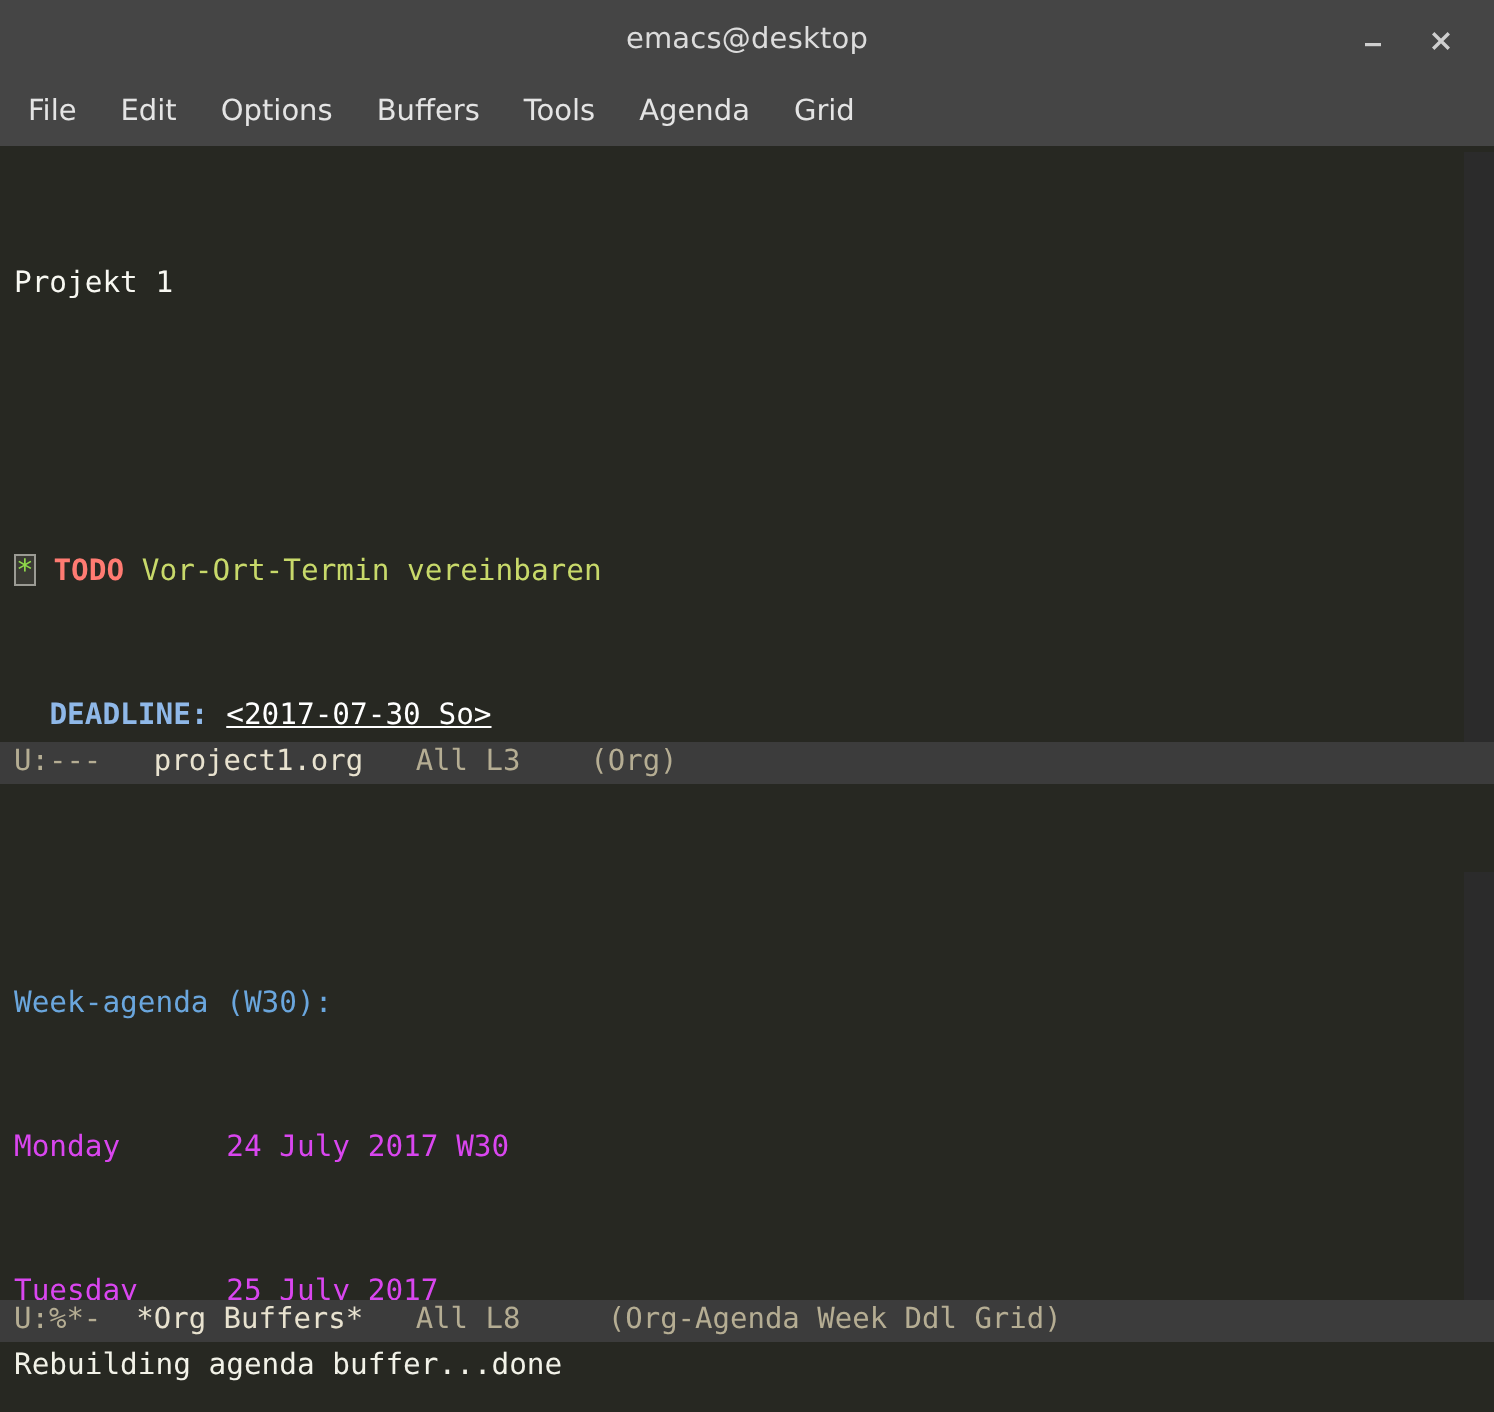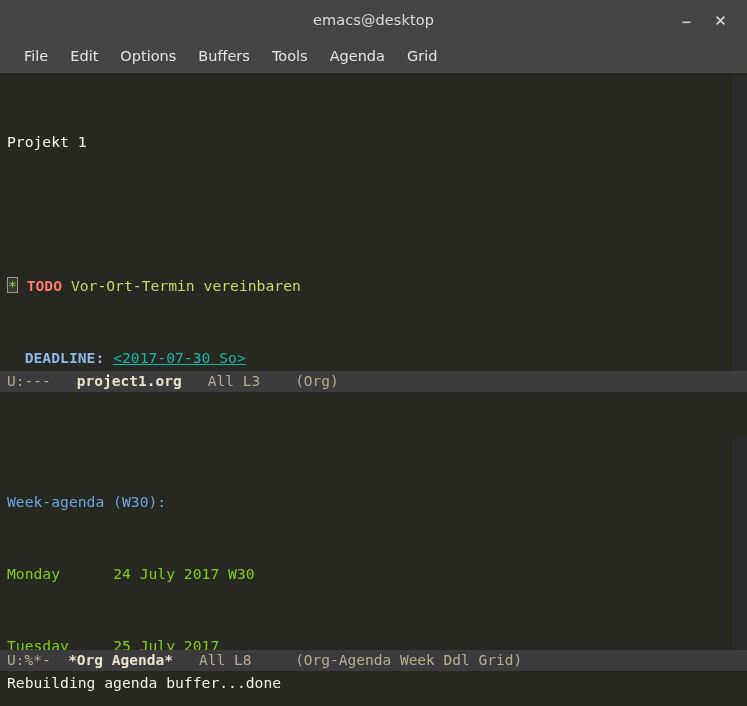--- a/index.html
+++ b/index.html
@@ -61,21 +61,21 @@
   }
   .win-btn svg { display: block; }
 
   
   #menubar {
     height: 33px;
     background: #454545;
     flex: 0 0 auto;
     display: flex;
     align-items: center;
-    padding-left: 13px;
+    padding-left: 3px;
     box-sizing: border-box;
   }
   .menu-item {
     color: #e4e4e4;
     font-family: "DejaVu Sans", "Liberation Sans", sans-serif;
     font-size: 14.5px;
     padding: 2px 11px 3px 11px;
     cursor: default;
     white-space: pre;
   }
@@ -121,23 +121,23 @@
     padding-top: 3px;
     box-sizing: border-box;
   }
   .line { height: 18px; white-space: pre; }
 
   
   .f-default   { color: #f8f8f2; }
   .f-headline  { color: #c8d96a; }        
   .f-todo      { color: #ff7b72; font-weight: bold; }
   .f-deadline  { color: #8fb8e8; font-weight: bold; }
-  .f-timestamp { color: #14b8a6; text-decoration: underline; }
+  .f-timestamp { color: #ffffff; text-decoration: underline; }
   .f-agenda-structure { color: #6aa6dd; }
-  .f-agenda-date      { color: #84cc16; text-align: center; }
+  .f-agenda-date      { color: #d946ef; text-align: center; }
   .cursor-box {
     display: inline-block;
     border: 1px solid #9b9b94;
     background: #3a3a34;
     color: #8fd94a;
     line-height: 16px;
     height: 16px;
     box-sizing: border-box;
     padding: 0;
     margin: 0;
@@ -153,21 +153,21 @@
     color: #c7bfa4;
     font-family: "DejaVu Sans Mono", "Liberation Mono", monospace;
     font-size: 14.5px;
     line-height: 21px;
     white-space: pre;
     padding-left: 7px;
     box-sizing: border-box;
     overflow: hidden;
     flex: 0 0 auto;
   }
-  .modeline .ml-buffer { color: #e8e2cf; font-weight: bold; text-align: right; }
+  .modeline .ml-buffer { color: #e8e2cf; font-weight: normal; text-align: right; }
   .modeline .ml-dim { color: #b5ad93; }
 
   
   #echo-area {
     height: 35px;
     background: #272822;
     color: #f2f2e8;
     font-family: "DejaVu Sans Mono", "Liberation Mono", monospace;
     font-size: 14.7px;
     line-height: 23px;
@@ -255,19 +255,19 @@
 
         
 
         
 
         
 
       </div>
     </div>
 
-    <div id="win-bottom-modeline" class="modeline"><span class="ml-dim">U:%*-</span><span>  </span><span class="ml-buffer">*Org Agenda*</span><span>   </span><span class="ml-dim">All L8</span><span>     </span><span class="ml-dim">(Org-Agenda Week Ddl Grid)</span></div>
+    <div id="win-bottom-modeline" class="modeline"><span class="ml-dim">U:%*-</span><span>  </span><span class="ml-buffer">*Org Buffers*</span><span>   </span><span class="ml-dim">All L8</span><span>     </span><span class="ml-dim">(Org-Agenda Week Ddl Grid)</span></div>
 
   </div>
 
   <div id="echo-area"><span>Rebuilding agenda buffer...done</span></div>
 
 </div>
 
 </body></html>

